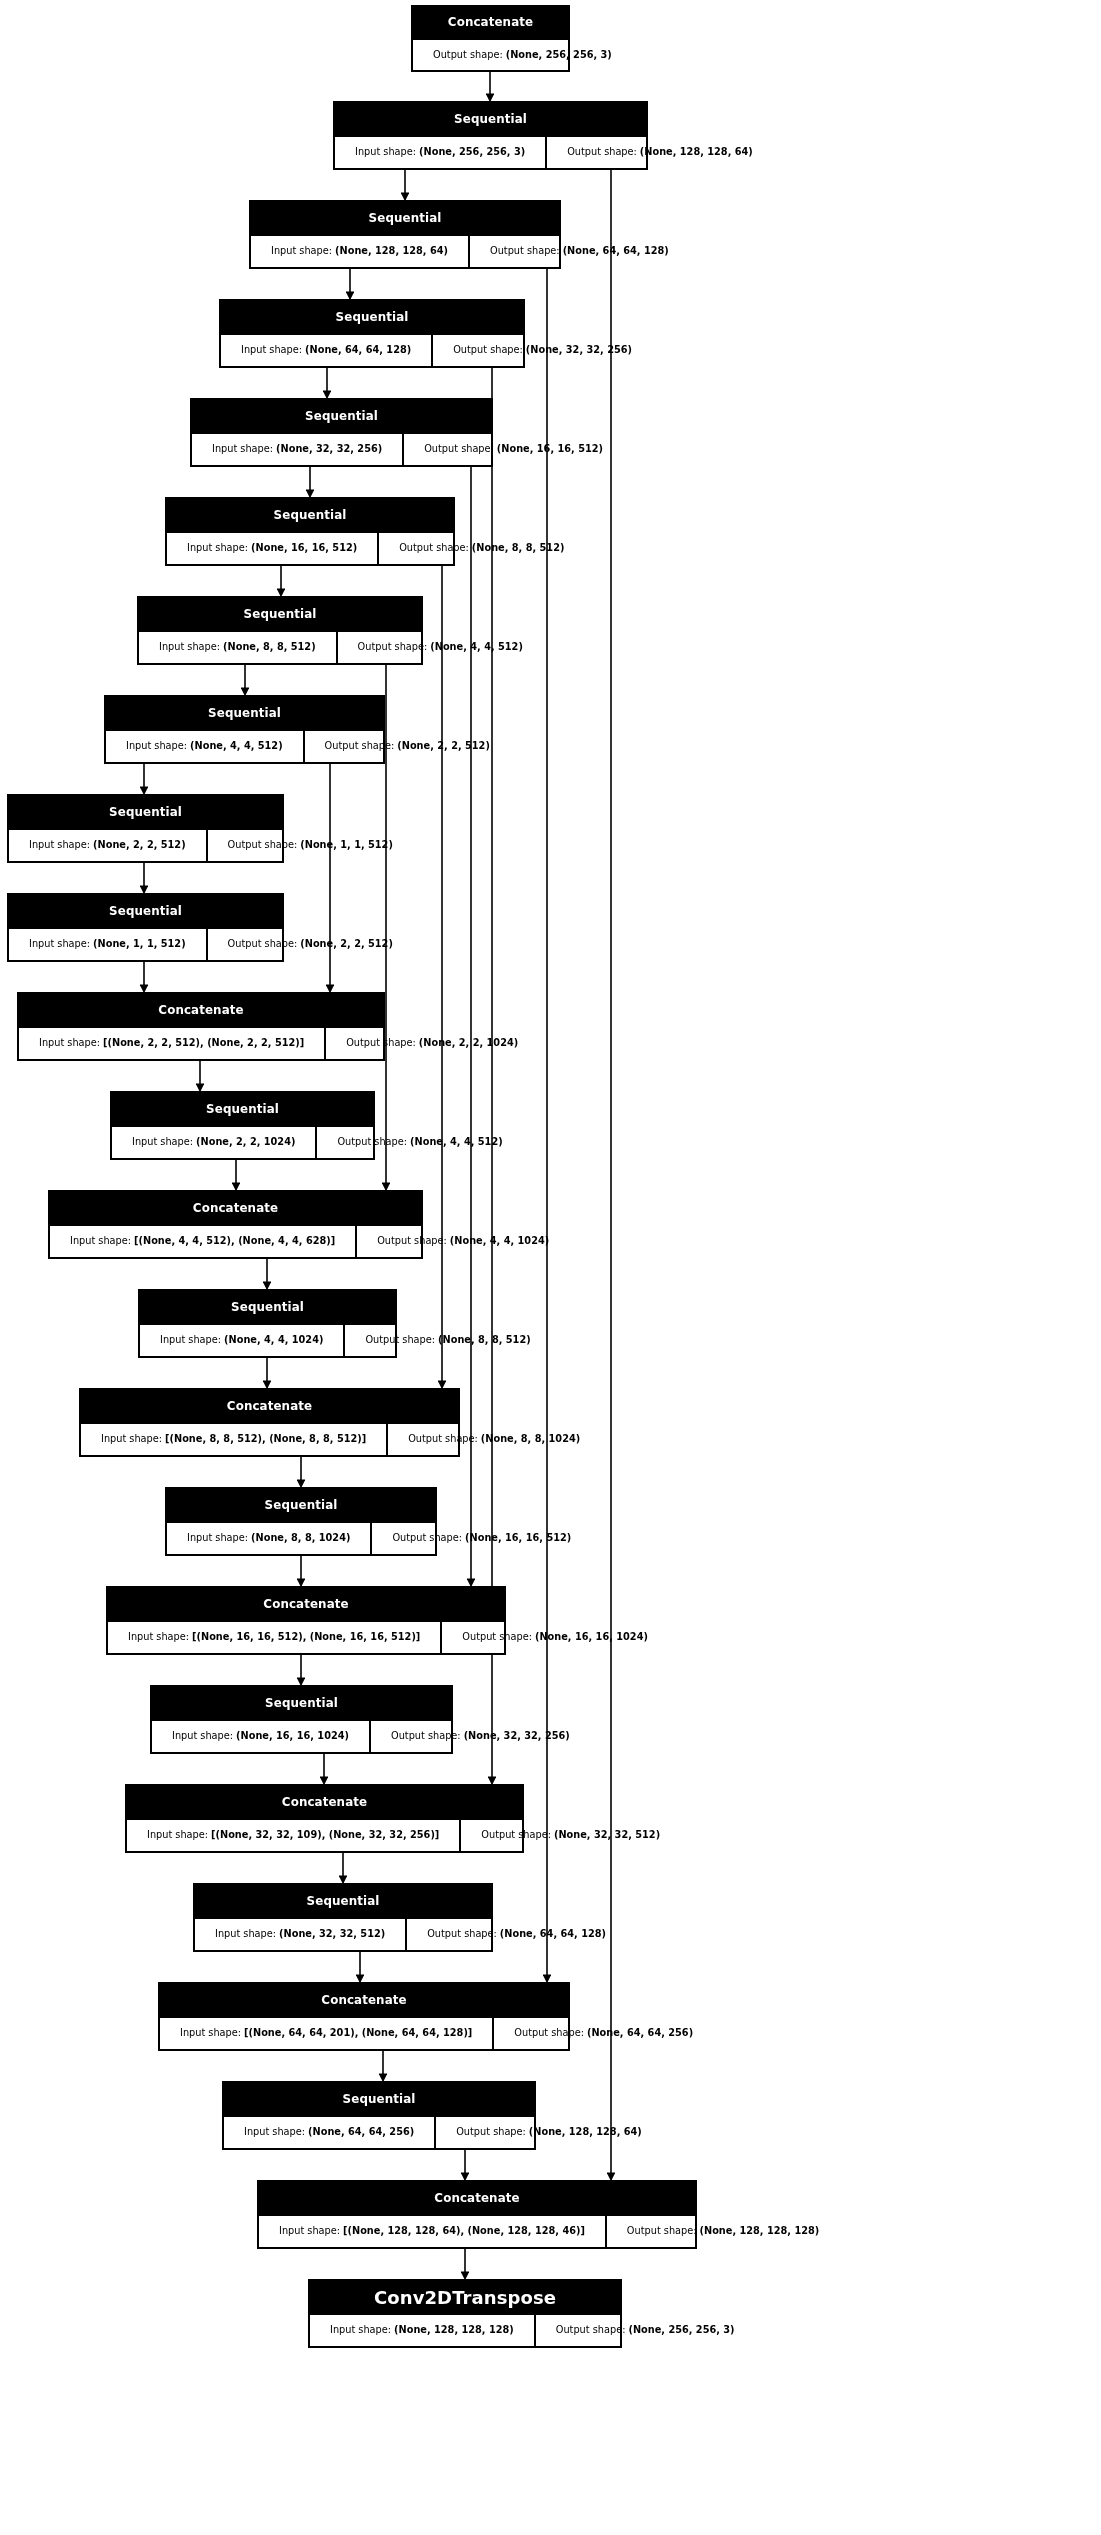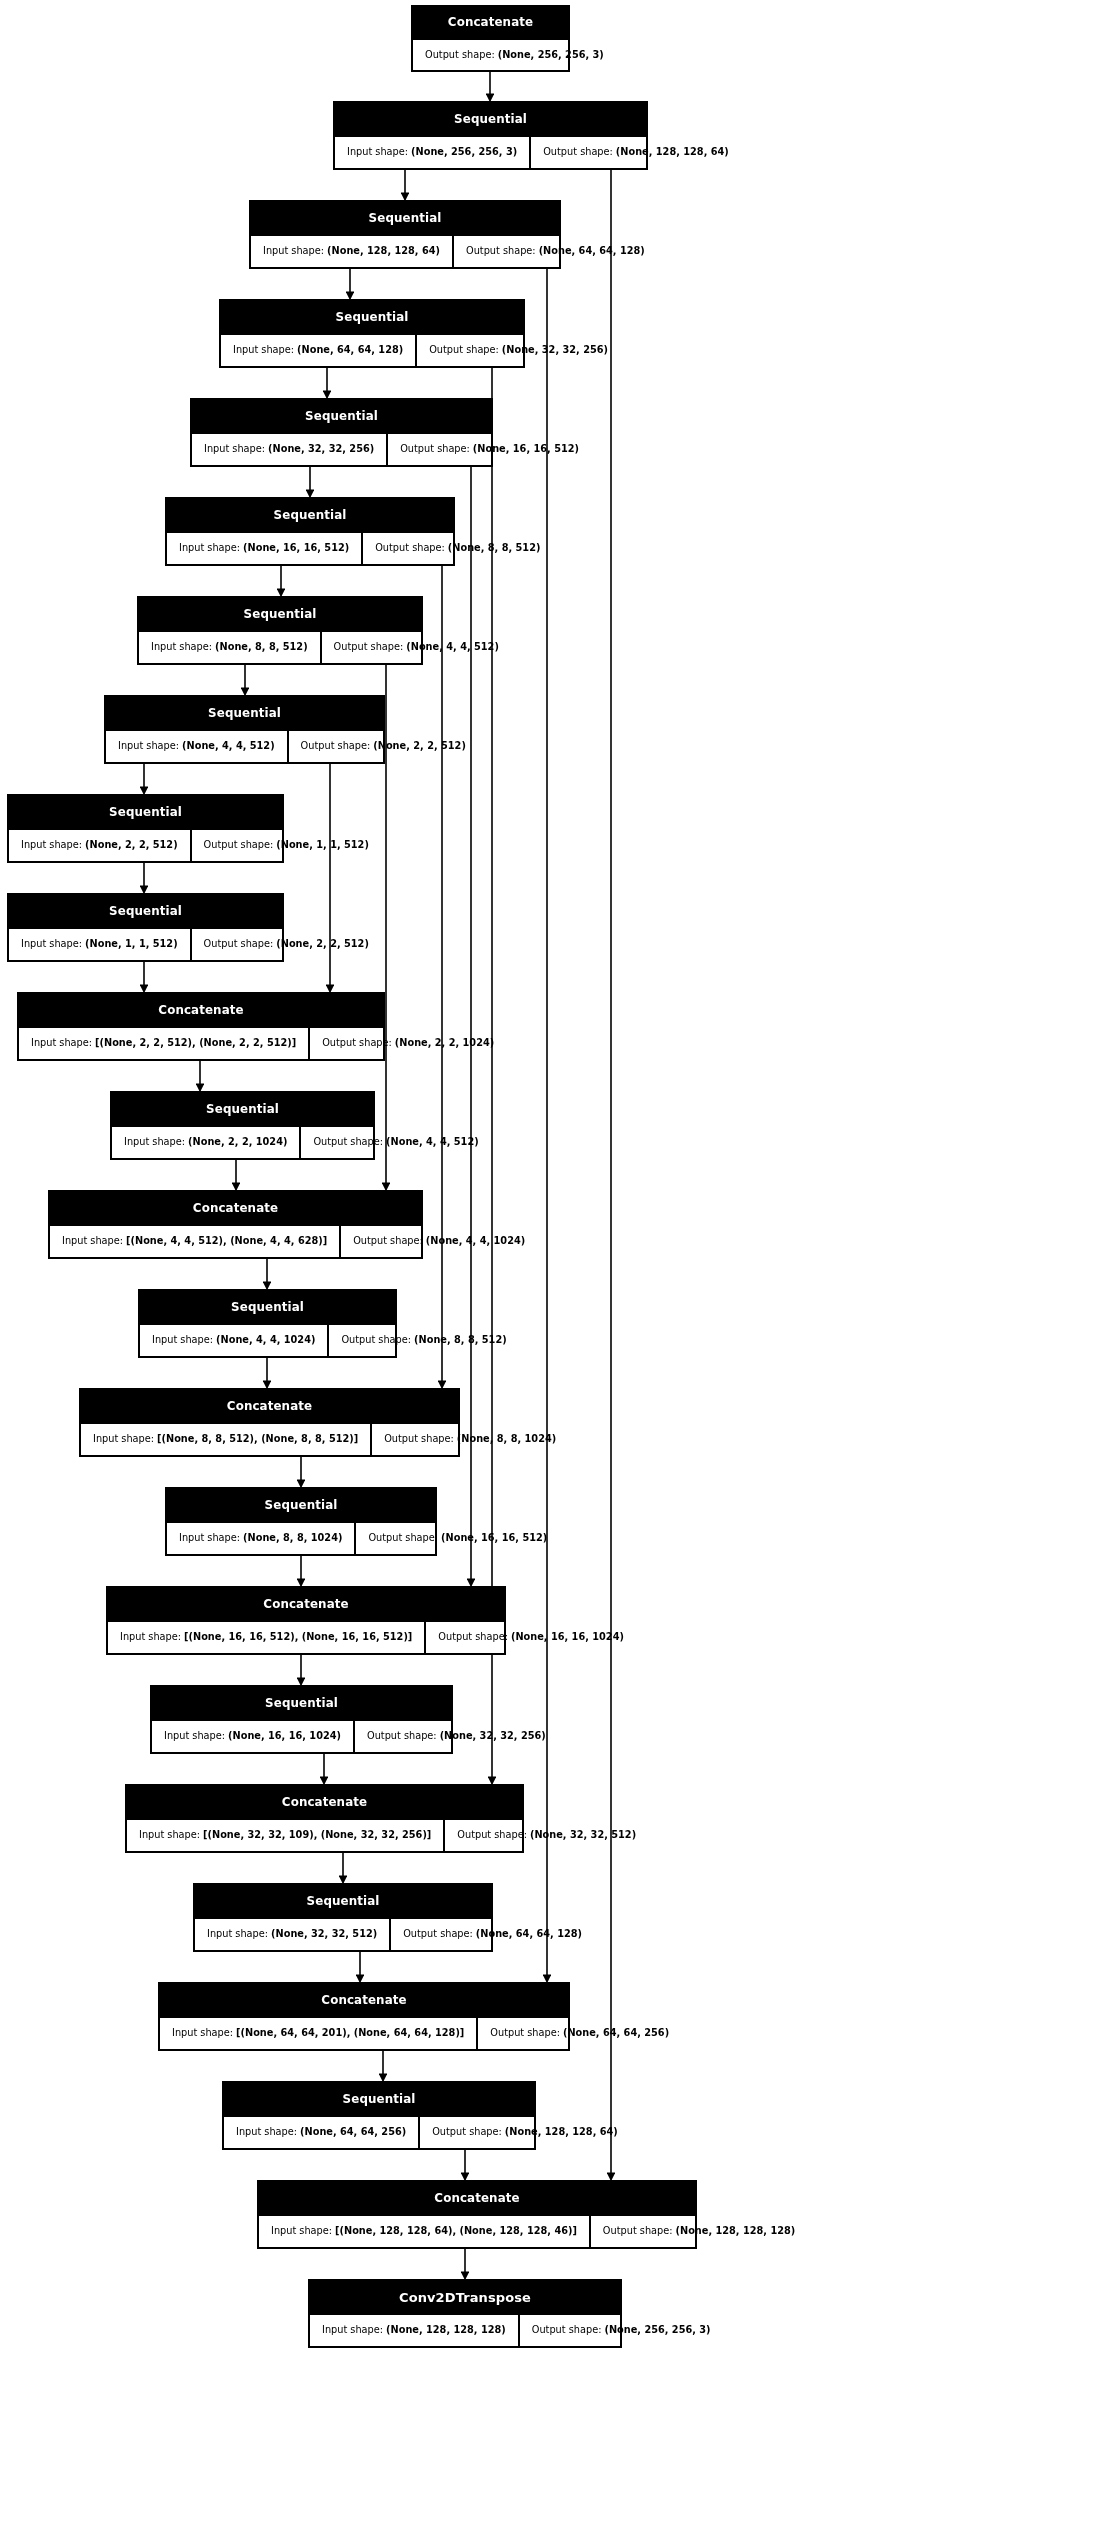--- a/index.html
+++ b/index.html
@@ -41,21 +41,21 @@
     display: flex;
     flex-direction: row;
     flex: 1 1 auto;
     background: #ffffff;
   }
   .shape-cell {
     box-sizing: border-box;
     display: flex;
     align-items: center;
     justify-content: center;
-    padding: 0 12px;
+    padding: 0 20px;
     color: #000000;
     white-space: nowrap;
     line-height: 1;
     text-align: center;
   }
   .shape-cell.sep {
     border-left: 2px solid #000000;
   }
   .shape-cell .lbl {
     font-weight: normal;
@@ -411,21 +411,21 @@
             <span class="lbl">Input shape:</span>
             <span class="val">[(None, 128, 128, 64), (None, 128, 128, 46)]</span>
           </div>
           <div class="shape-cell sep" style="flex: 0 0 41%;">
             <span class="lbl">Output shape:</span>
             <span class="val">(None, 128, 128, 128)</span>
           </div>
         </div>
       </div>
       <div class="node" style="left: 308px; top: 2278.5px; width: 314px; height: 69px;">
-        <div class="node-title" style="height: 34.5px; font-size: 13px;">Conv2DTranspose</div>
+        <div class="node-title" style="height: 34.5px; font-size: 18px;">Conv2DTranspose</div>
         <div class="node-shapes" style="font-size: 9.76px;">
           <div class="shape-cell" style="flex: 0 0 53%;">
             <span class="lbl">Input shape:</span>
             <span class="val">(None, 128, 128, 128)</span>
           </div>
           <div class="shape-cell sep" style="flex: 0 0 47%;">
             <span class="lbl">Output shape:</span>
             <span class="val">(None, 256, 256, 3)</span>
           </div>
         </div>

